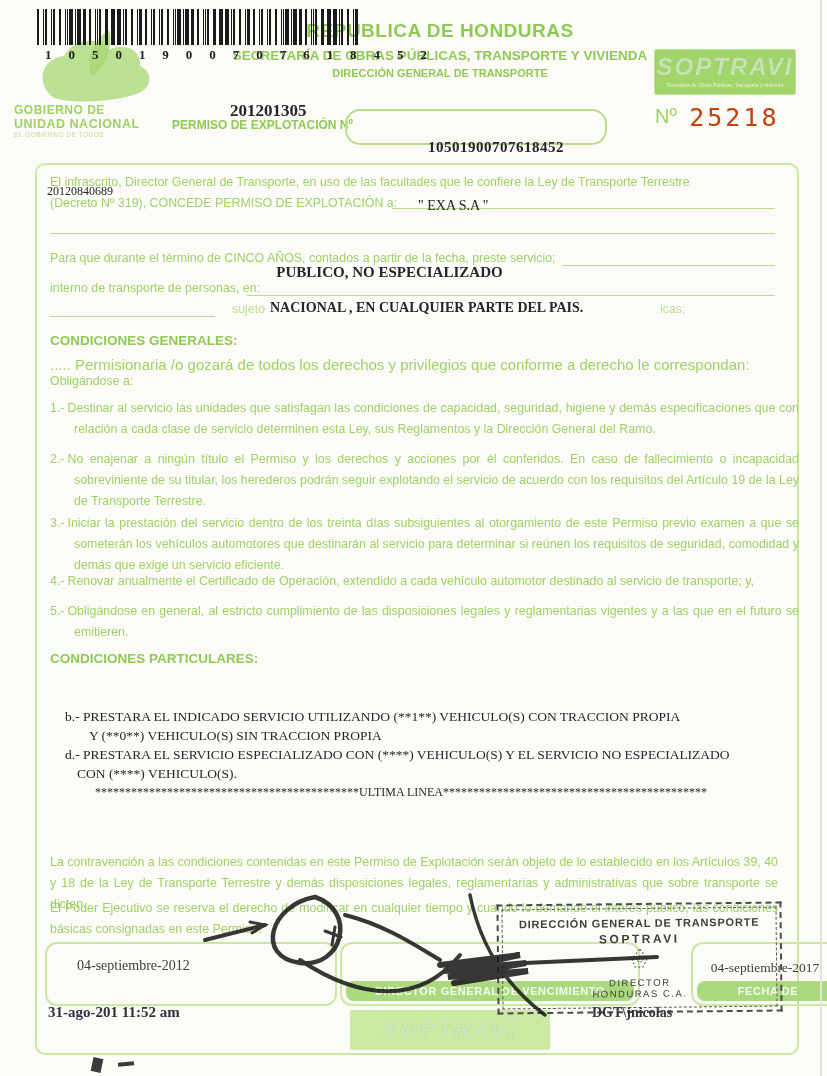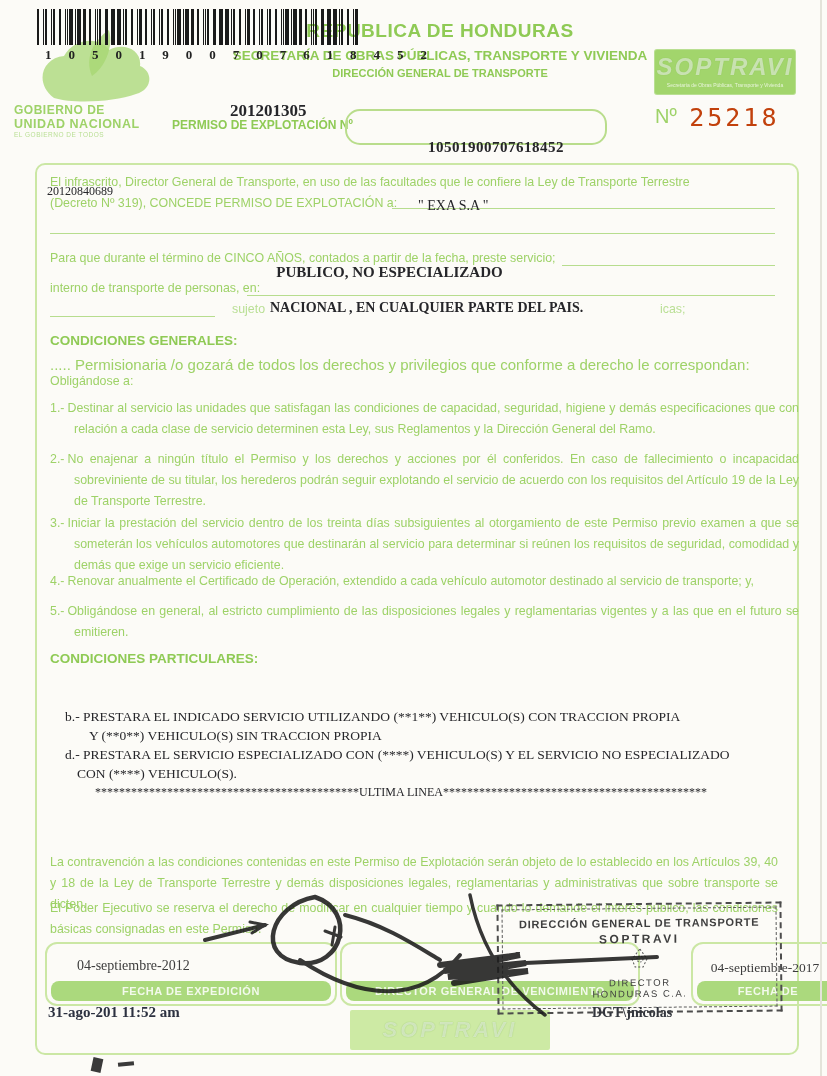--- a/index.html
+++ b/index.html
@@ -217,21 +217,20 @@
 <div class="abs ser" style="left:62px;top:728px;font-size:13.5px;z-index:3;margin-left:27px;">Y (**0**) VEHICULO(S) SIN TRACCION PROPIA</div>
 <div class="abs ser" style="left:65px;top:747px;font-size:13.5px;z-index:3;">d.- PRESTARA EL SERVICIO ESPECIALIZADO CON  (****) VEHICULO(S) Y EL SERVICIO NO ESPECIALIZADO</div>
 <div class="abs ser" style="left:77px;top:766px;font-size:13.5px;z-index:3;">CON  (****) VEHICULO(S).</div>
 <div class="abs ser" style="left:95px;top:785px;font-size:12px;white-space:nowrap;z-index:3;">********************************************ULTIMA LINEA********************************************</div>
 
 <div class="abs g para" style="left:50px;top:852px;width:728px;">La contravención a las condiciones contenidas en este Permiso de Explotación serán objeto de lo establecido en los Artículos 39, 40 y 18 de la Ley de Transporte Terrestre y demás disposiciones legales, reglamentarias y administrativas que sobre transporte se dicten.</div>
 <div class="abs g para" style="left:50px;top:898px;width:728px;">El Poder Ejecutivo se reserva el derecho de modificar en cualquier tiempo y cuando lo demande el interés público, las condiciones básicas consignadas en este Permiso.</div>
 
 <div class="abs fbox" style="left:45px;top:942px;width:288px;height:60px;">
   <div class="ser" style="position:absolute;left:30px;top:14px;font-size:14px;color:#3c3c3c;">04-septiembre-2012</div>
-  <div class="fbar">FECHA DE EXPEDICIÓN</div>
 </div>
 <div class="abs fbox" style="left:340px;top:942px;width:296px;height:60px;">
   <div class="fbar">DIRECTOR GENERAL DE VENCIMIENTO</div>
 </div>
 <div class="abs fbox" style="left:643px;top:942px;width:150px;height:60px;margin-left:48px;">
   <div class="ser" style="position:absolute;left:0;right:6px;top:16px;font-size:13.5px;color:#3c3c3c;text-align:center;">04-septiembre-2017</div>
   <div class="fbar" style="overflow:hidden;">FECHA DE VENCIMIENTO</div>
 </div>
 
 <div class="abs serb" style="left:48px;top:1004px;font-size:15px;color:#2c3140;z-index:3;">31-ago-201  11:52 am</div>

